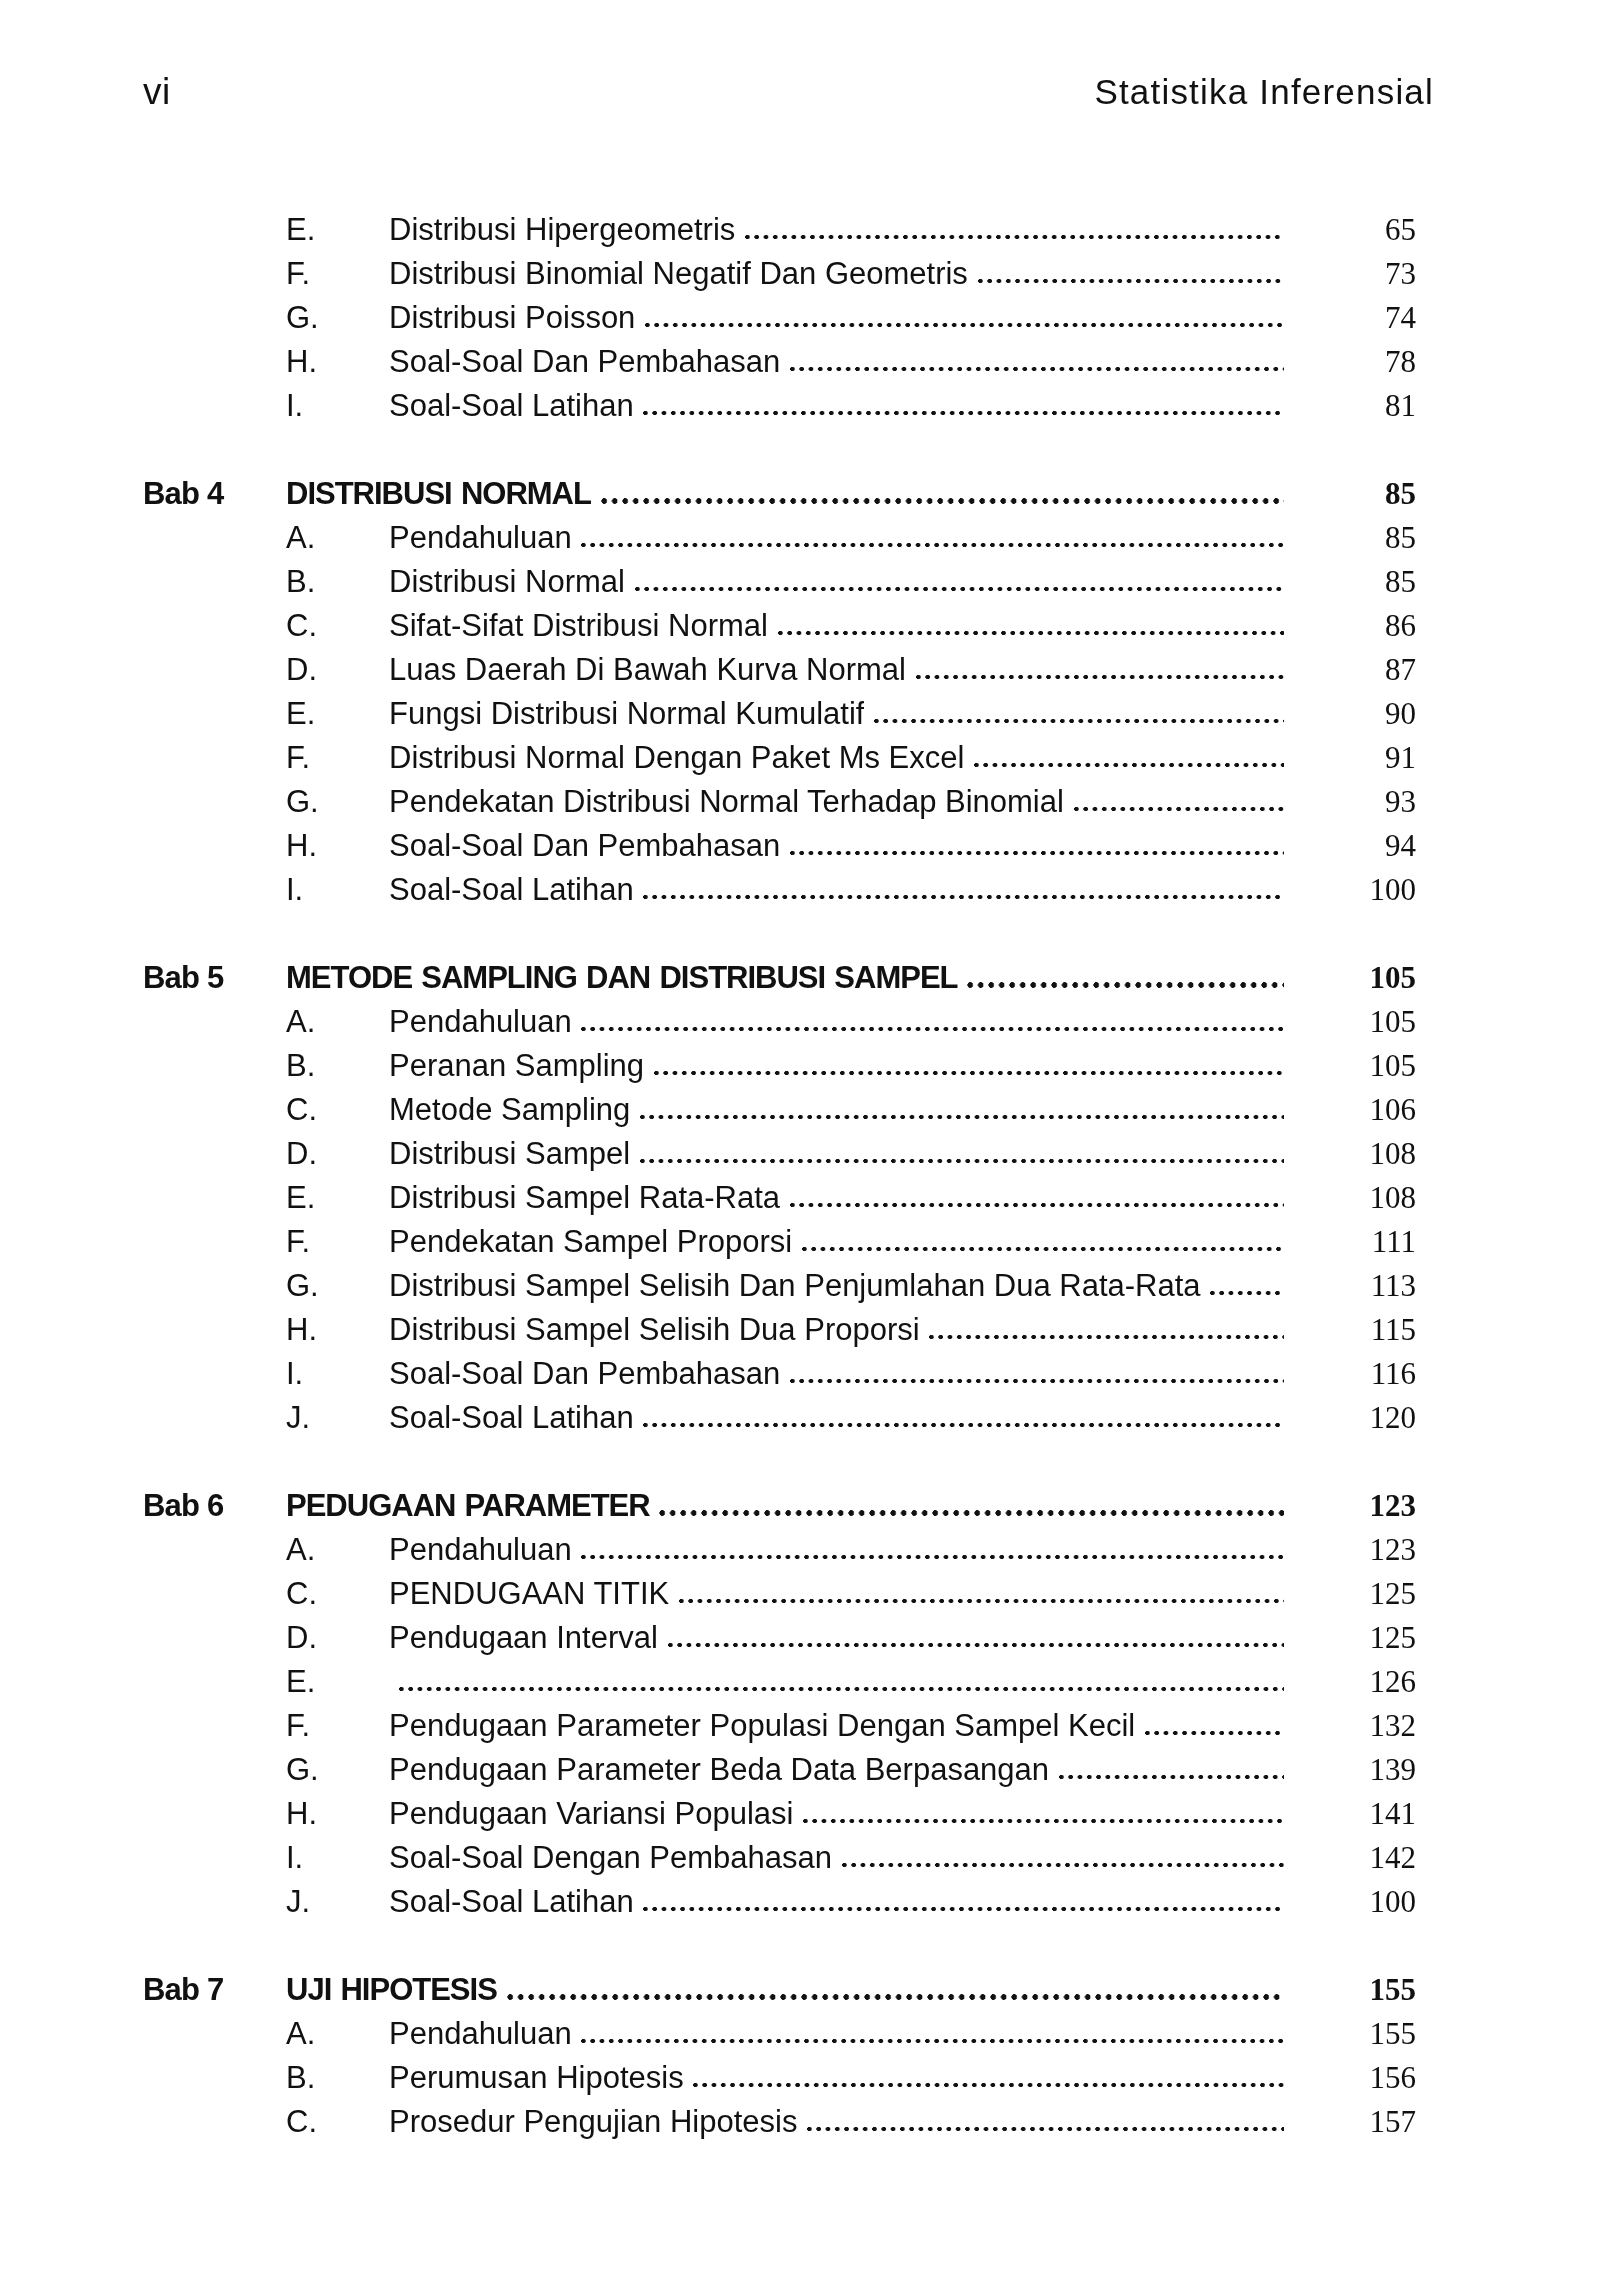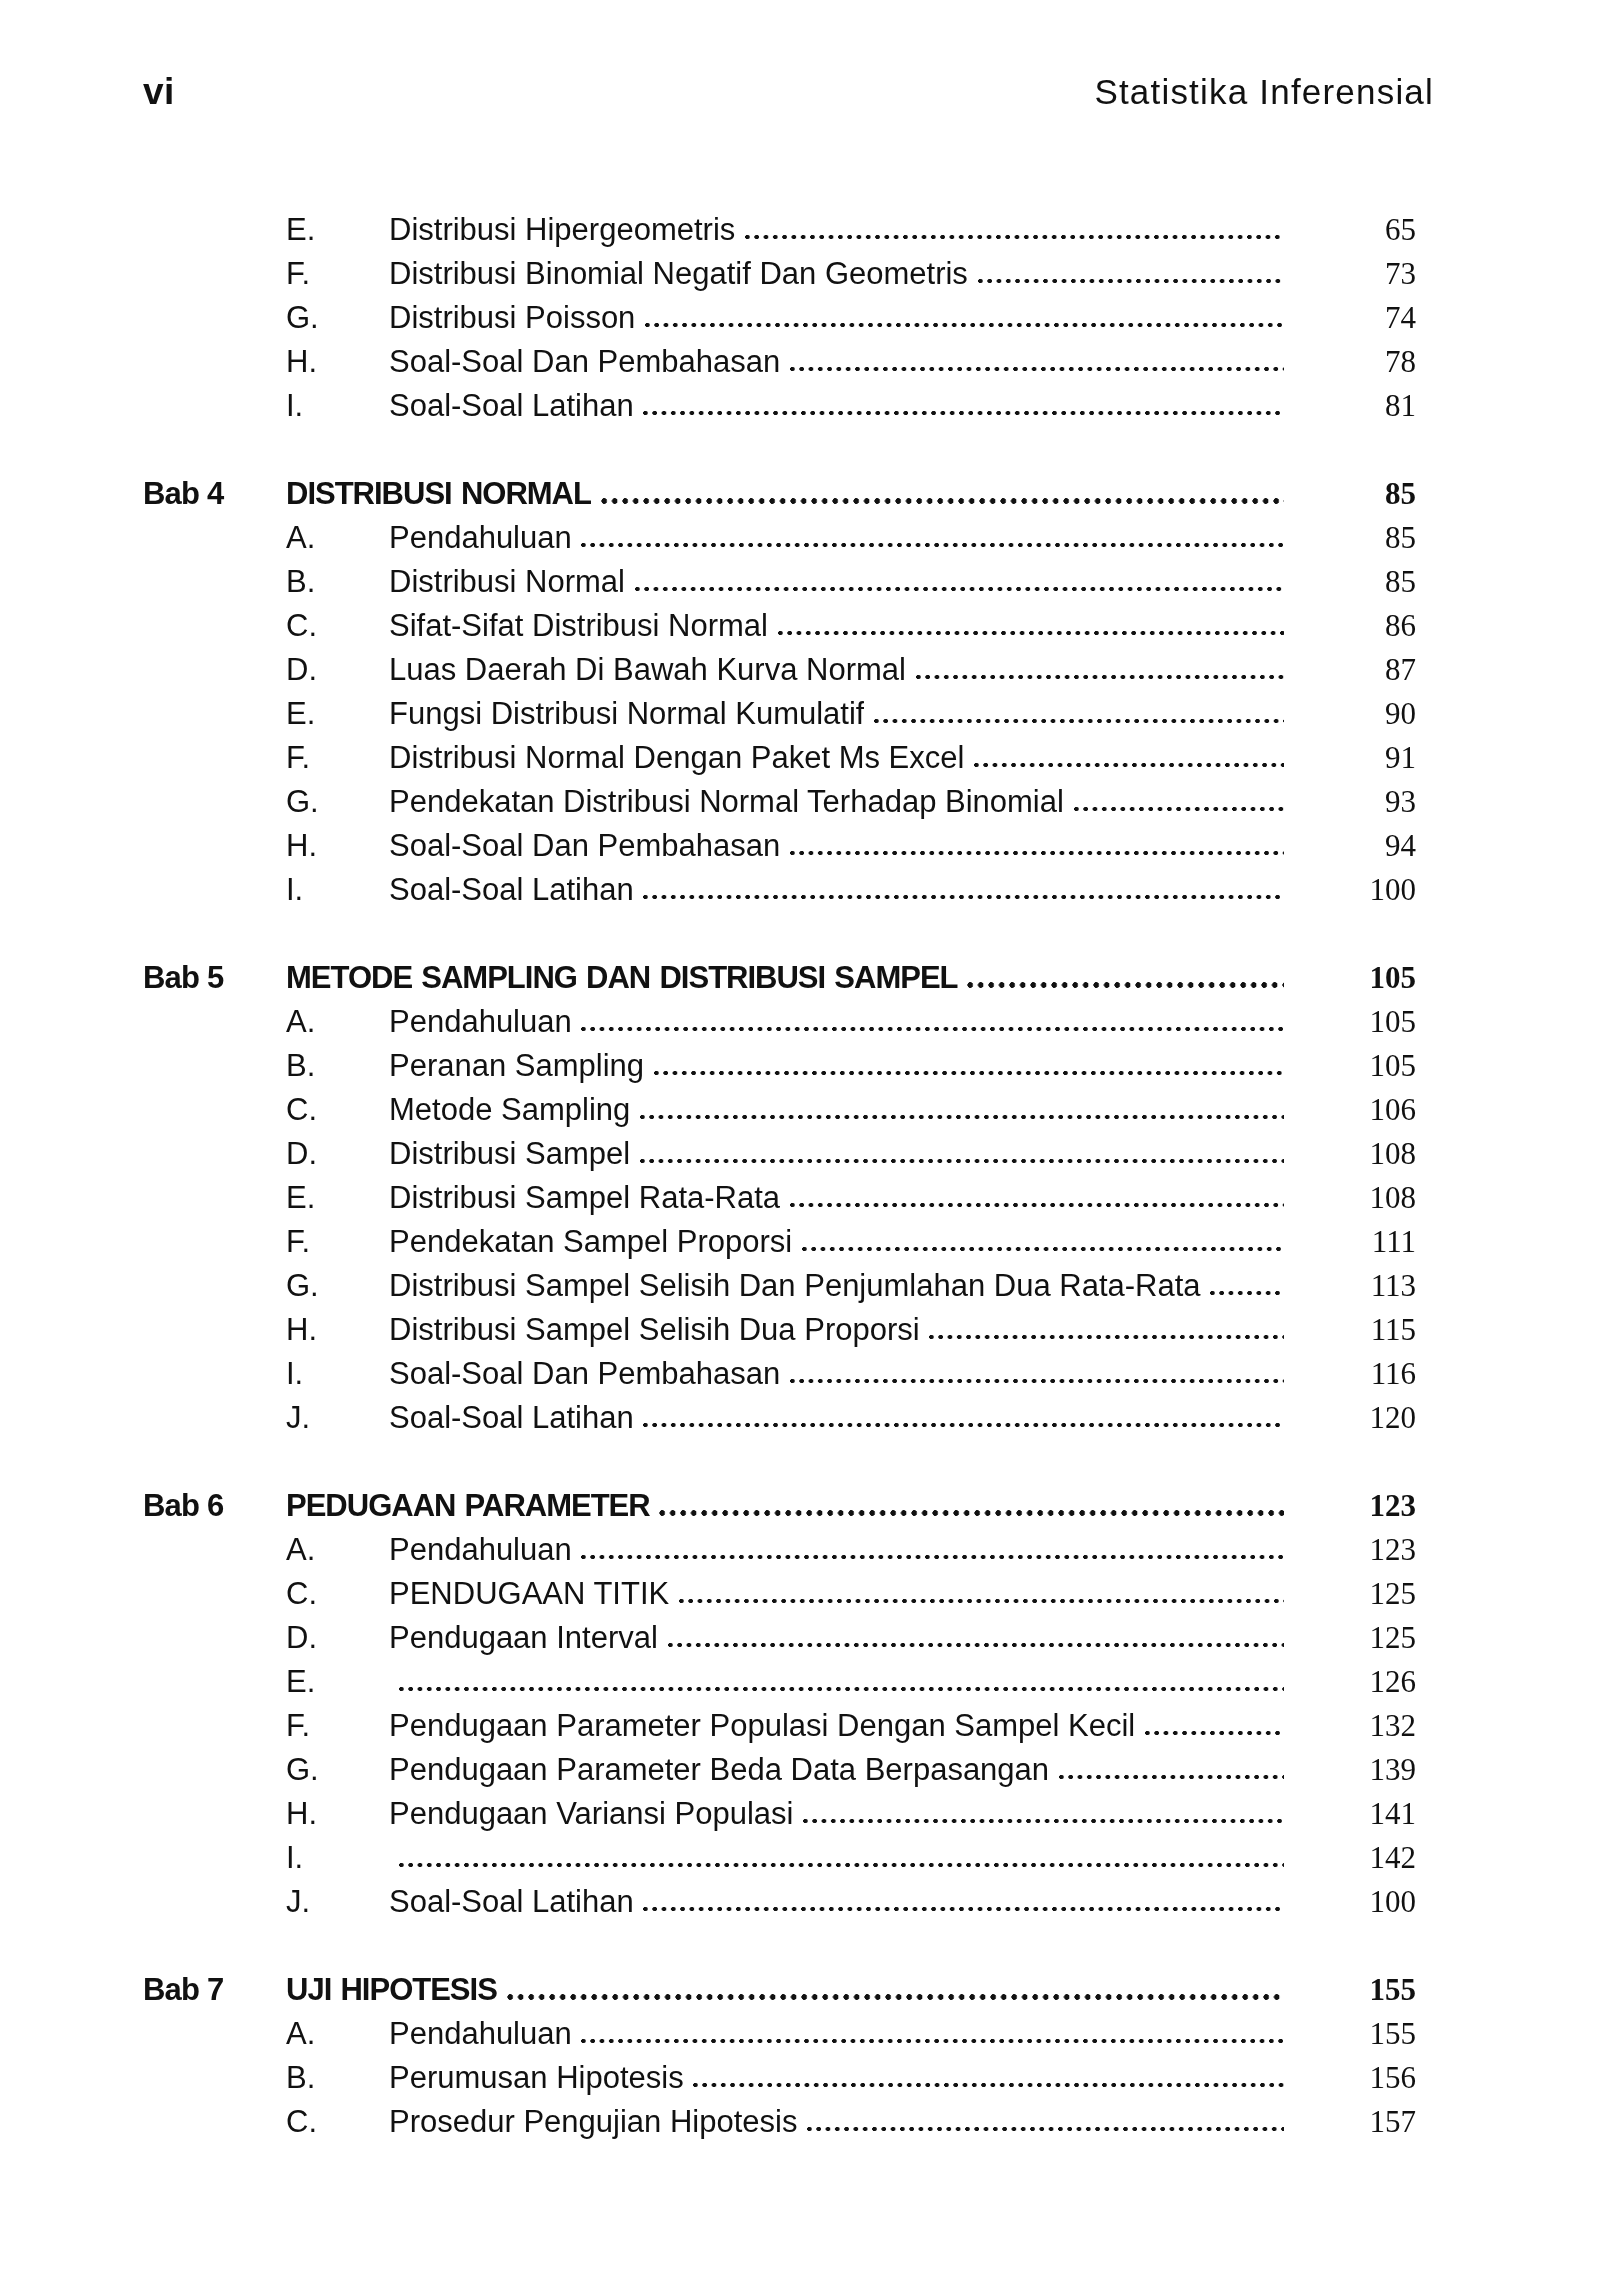--- a/index.html
+++ b/index.html
@@ -21,21 +21,21 @@
     position: absolute;
     top: 71px;
     left: 143px;
     right: 184px;
     display: flex;
     justify-content: space-between;
     align-items: baseline;
   }
   .folio {
     font-size: 37px;
-    font-weight: 700;
+    font-weight: 400;
     letter-spacing: 0.4px;
   }
   .running-title {
     font-size: 35px;
     font-weight: 400;
     letter-spacing: 1.2px;
   }
   
   .toc {
     position: absolute;
@@ -380,20 +380,21 @@
       <span class="bab-cell"></span>
       <span class="letter-cell">H.</span>
       <span class="title">Pendugaan Variansi Populasi</span>
       <span class="leader"></span>
       <span class="page-num">141</span>
     </div>
 
     <div class="row item-row">
       <span class="bab-cell"></span>
       <span class="letter-cell">I.</span>
+      <span class="title">Soal-Soal Dengan Pembahasan</span>
       <span class="leader"></span>
       <span class="page-num">142</span>
     </div>
 
     <div class="row item-row">
       <span class="bab-cell"></span>
       <span class="letter-cell">J.</span>
       <span class="title">Soal-Soal Latihan</span>
       <span class="leader"></span>
       <span class="page-num">100</span>

